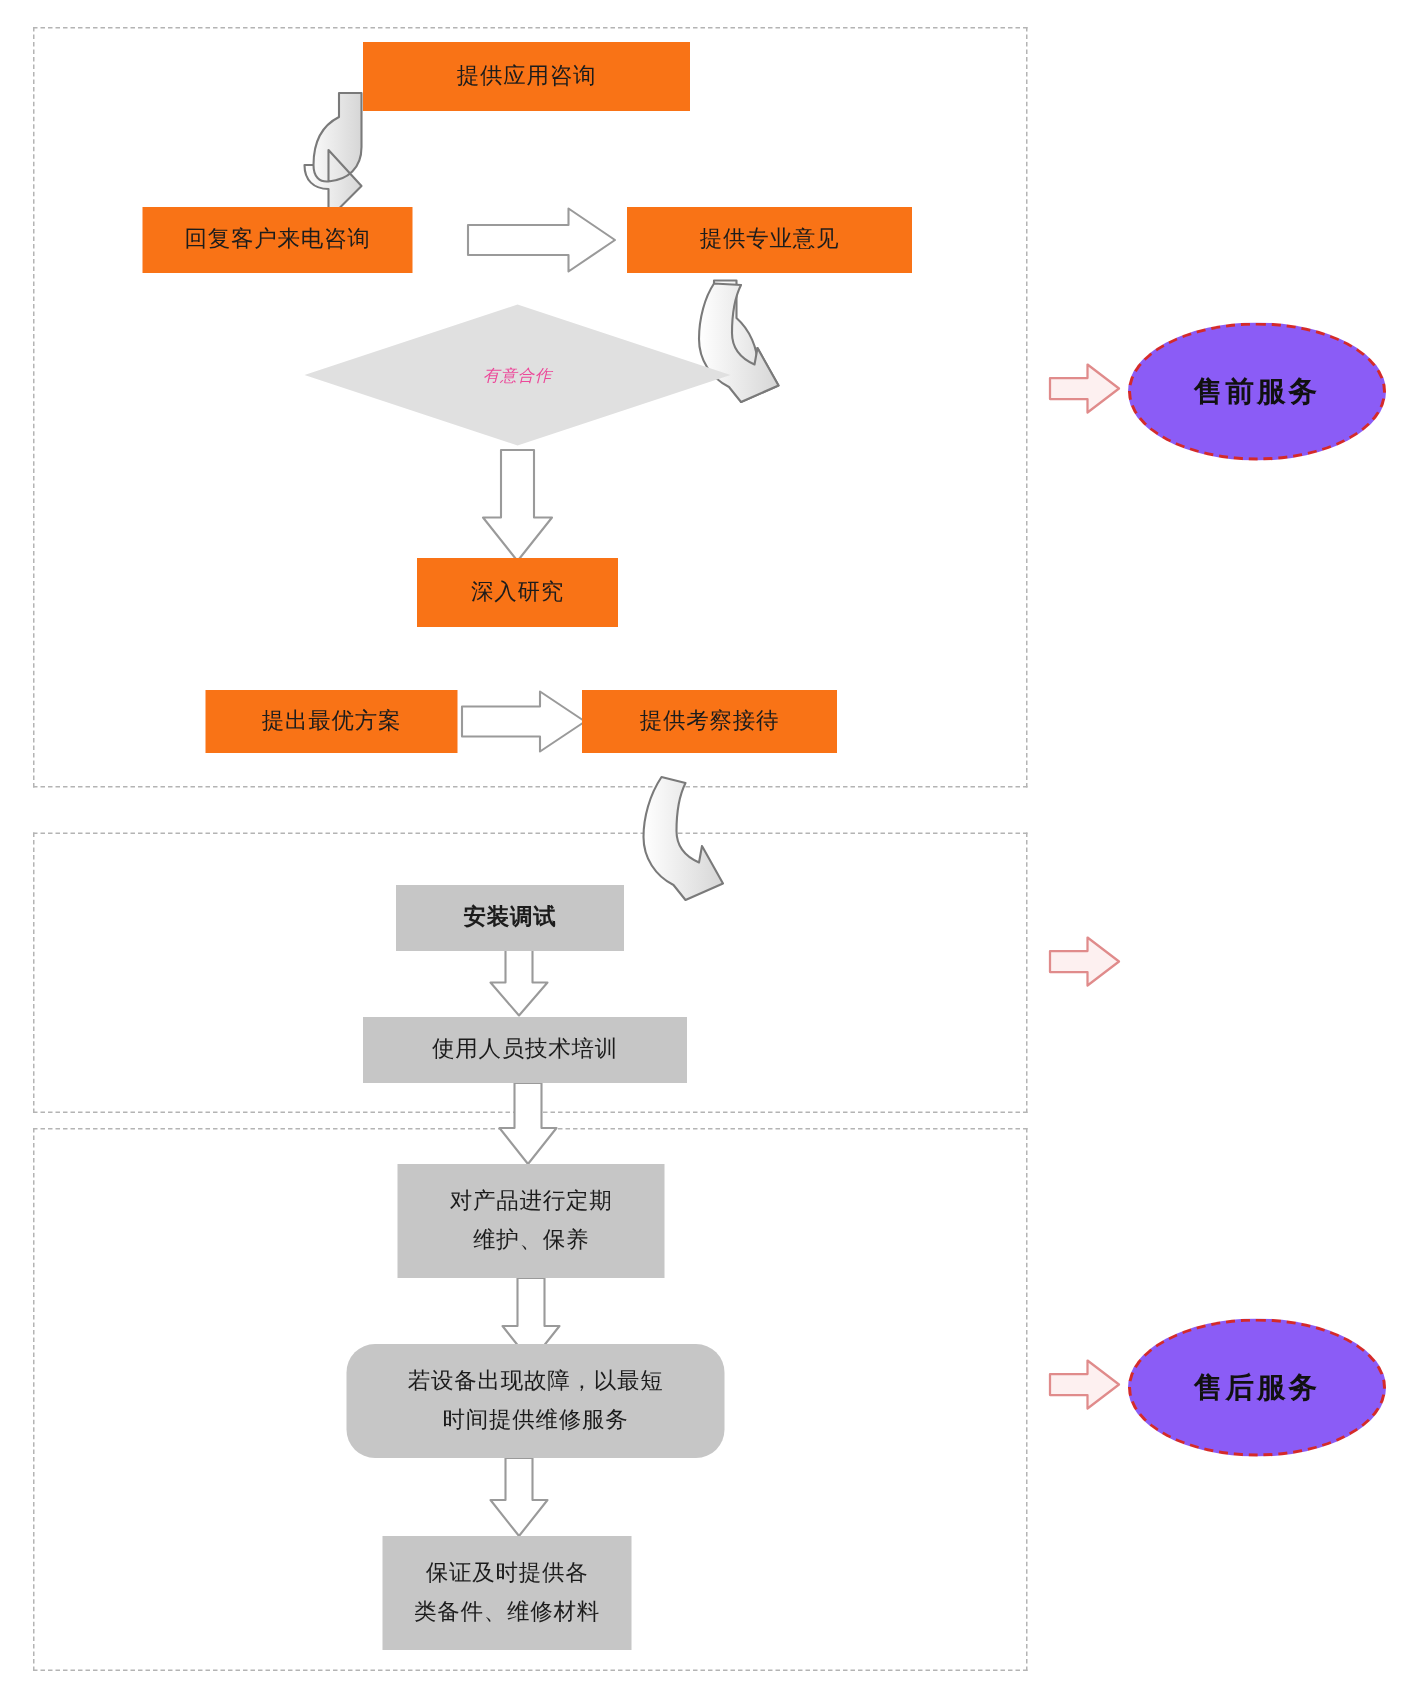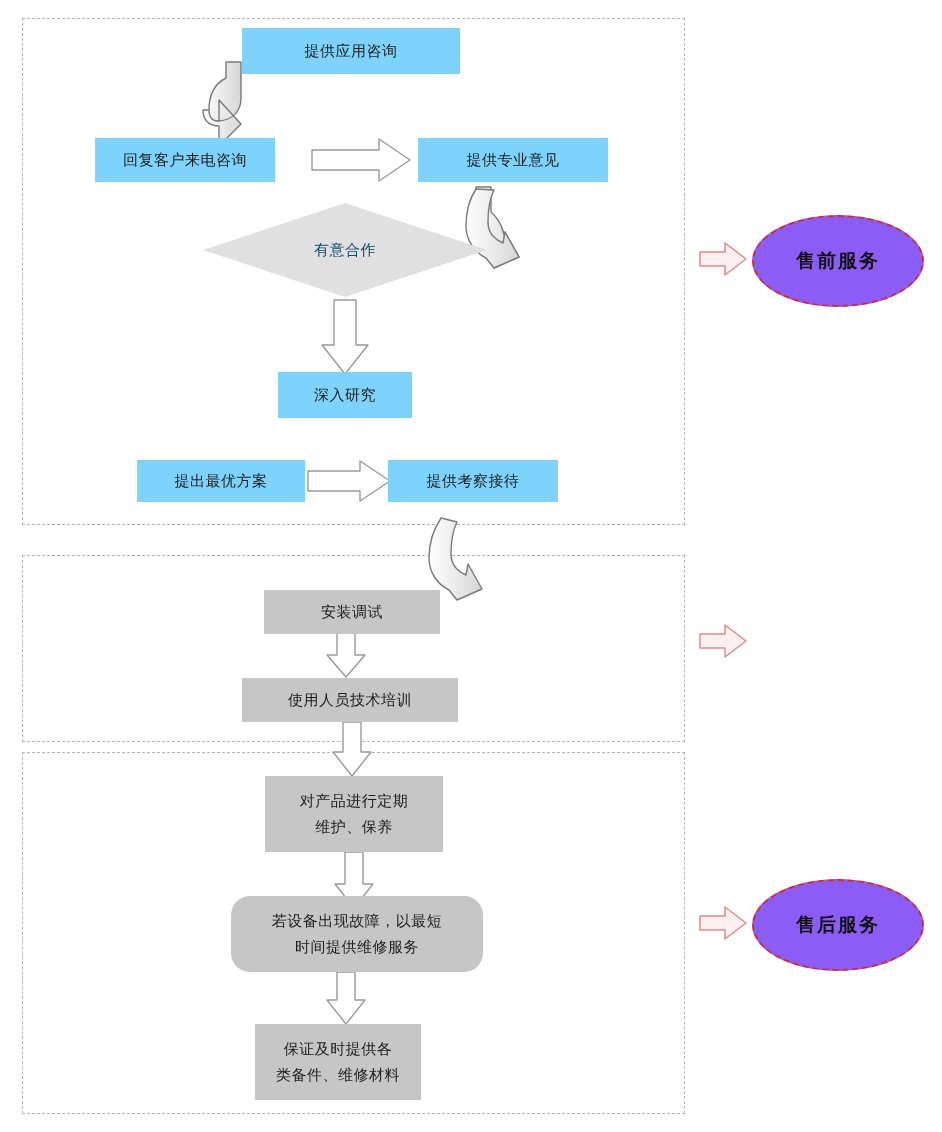--- a/index.html
+++ b/index.html
@@ -28,31 +28,31 @@
     flex-direction:column;
     align-items:center;
     justify-content:center;
     text-align:center;
     font-size:15px;
     line-height:26px;
     letter-spacing:.5px;
     color:#1c1c1c;
     white-space:pre-line;
   }
-  .node.light{background:#7dd3fc;}
+  .node.light{background:#f97316;}
   .node.dark{background:#c6c6c6;}
 
   
   .diamond{
     position:absolute;
     display:flex;align-items:center;justify-content:center;
   }
   .diamond .dlabel{
     position:relative;z-index:2;
-    font-size:15px;letter-spacing:.5px;color:#0c4a6e;
+    font-size:11px;letter-spacing:.5px;color:#ec4899;font-style:italic;
   }
 
   
   #arrows{position:absolute;left:0;top:0;width:942px;height:1132px;pointer-events:none;}
 
   
   .callout{
     position:absolute;
     display:flex;align-items:center;justify-content:center;
     border:2px dashed #d42a2a;
@@ -161,21 +161,21 @@
   <div class="node light" style="left:278px;top:372px;width:134px;height:46px;">深入研究</div>
 
   <div class="node light" style="left:137px;top:460px;width:168px;height:42px;">提出最优方案</div>
 
   <div class="node light" style="left:388px;top:460px;width:170px;height:42px;">提供考察接待</div>
 
   <div class="callout" style="left:752px;top:215px;width:168px;height:88px;">
     <span>售前服务</span>
   </div>
 
-  <div class="node dark" style="left:264px;top:590px;width:176px;height:44px;">安装调试</div>
+  <div class="node dark" style="left:264px;top:590px;width:152px;height:44px;font-weight:bold;">安装调试</div>
 
   <div class="node dark" style="left:242px;top:678px;width:216px;height:44px;">使用人员技术培训</div>
 
 
   <div class="node dark" style="left:265px;top:776px;width:178px;height:76px;">对产品进行定期
 维护、保养</div>
 
   <div class="node dark" style="left:231px;top:896px;width:252px;height:76px;border-radius:19px;">若设备出现故障，以最短
 时间提供维修服务</div>
 

